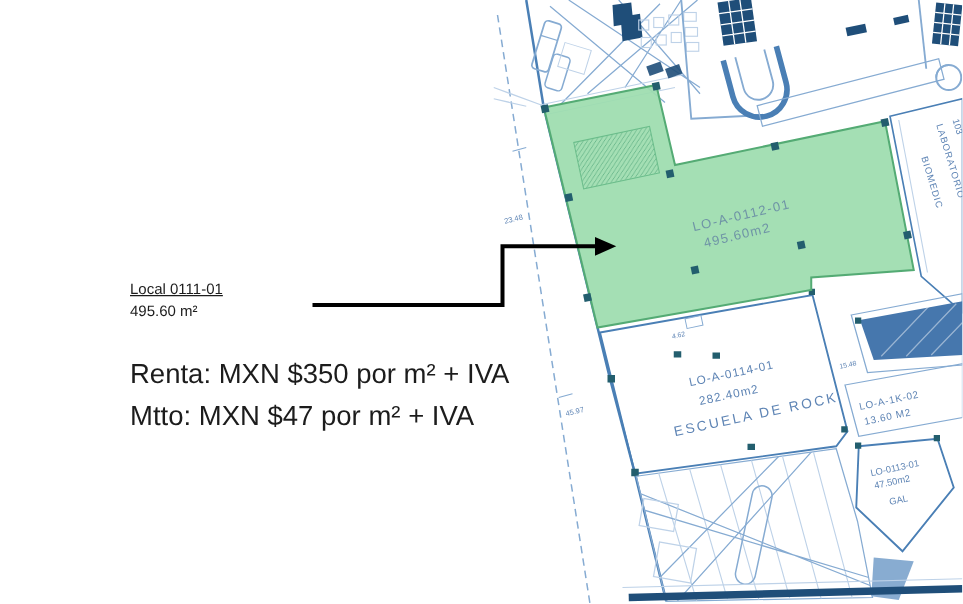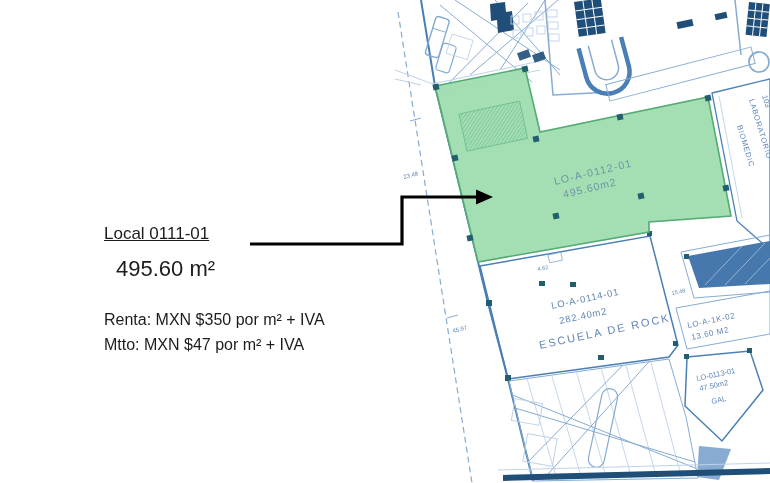--- a/index.html
+++ b/index.html
@@ -1,21 +1,21 @@
 <!DOCTYPE html>
 <html style="--highlight-fill: #9cdcae; --highlight-stroke: #54ab74; --highlight-text: #6f94a6; --line-light: #bed2e8; --line-mid: #86abd2; --line-strong: #4a7fb5; --navy: #1f4e79; --steel: #4677ad; --marker: #235e6e; --plan-text: #5f85b5; --annotation-text: #1c1c1c; --arrow: #000000;"><head>
 <meta charset="utf-8">
 <style>
   html,body{margin:0;padding:0;background:#fff;}
   .stage{position:relative;width:770px;height:483px;background:#fff;overflow:hidden;
          font-family:"Liberation Sans",sans-serif;}
   .annotation{position:absolute;left:104px;top:224px;color:var(--annotation-text);}
-  .annotation .title{font-size:17px;text-decoration:underline;margin:0 0 4px 0;}
-  .annotation .area{font-size:22px;margin:12px;}
-  .annotation .pricing{margin-top:26px;font-size:16px;line-height:1.55;}
+  .annotation .title{font-size:12px;text-decoration:underline;margin:0 0 4px 0;}
+  .annotation .area{font-size:12px;margin:0;}
+  .annotation .pricing{margin-top:26px;font-size:22px;line-height:1.55;}
   svg{position:absolute;left:0;top:0;}
   .lnl{stroke:var(--line-light);fill:none;}
   .lnm{stroke:var(--line-mid);fill:none;}
   .lns{stroke:var(--line-strong);fill:none;}
   .navyf{fill:var(--navy);stroke:none;}
   .mk{fill:var(--marker);stroke:none;}
   .ptxt{fill:var(--plan-text);font-family:"Liberation Sans",sans-serif;}
   .gtxt{fill:var(--highlight-text);font-family:"Liberation Sans",sans-serif;}
   .arrow{stroke:var(--arrow);stroke-width:3.2;fill:none;}
   .arrowhead{fill:var(--arrow);stroke:none;}

